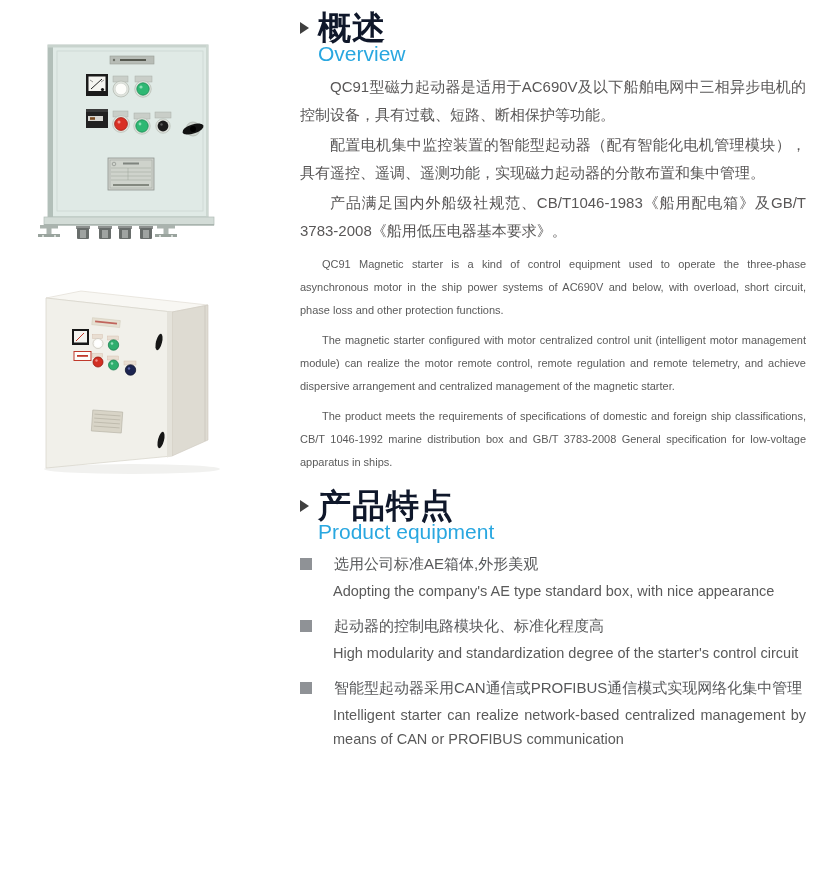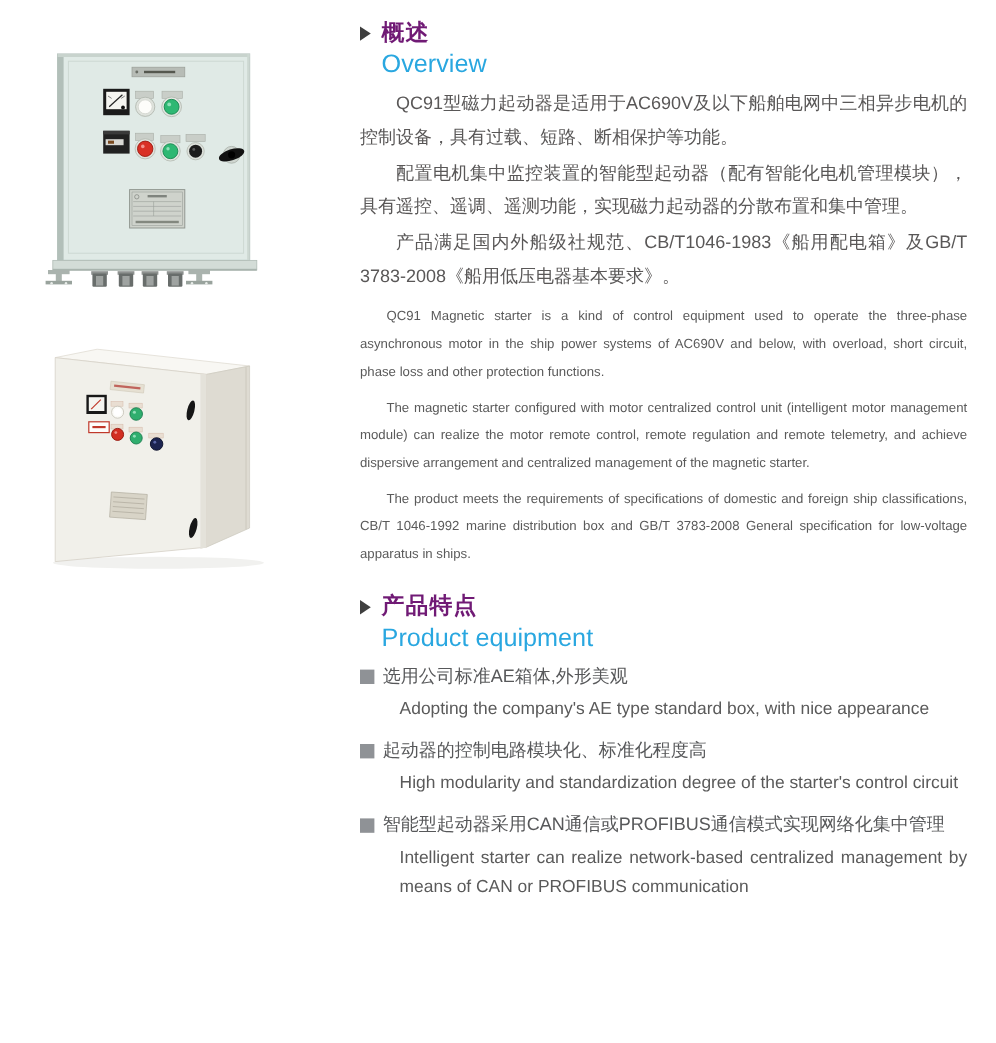--- a/index.html
+++ b/index.html
@@ -13,34 +13,34 @@
   .img2{top:270px;width:230px;height:210px;}
   .img-wrap svg{display:block;width:100%;height:100%;}
 
   
   .content{position:absolute;left:300px;top:12px;width:506px;}
 
   .sec-head{display:flex;align-items:flex-start;margin:0;}
   .tri{width:0;height:0;border-left:9px solid #3f3f3f;
        border-top:6px solid transparent;border-bottom:6px solid transparent;
        margin:10px 9px 0 0;flex:0 0 auto;}
-  .sec-title{font-size:19px;line-height:31px;font-weight:bold;color:#701a75;
+  .sec-title{font-size:33px;line-height:31px;font-weight:bold;color:#0f172a;
              letter-spacing:1px;margin:0;}
   .sec-sub{font-size:21px;line-height:19px;color:#29a7e0;margin-top:1px;}
 
   .zh-paras{margin-top:10px;}
   p.zh{font-size:15px;line-height:27.5px;margin:0 0 3px 0;text-align:justify;
        text-indent:2em;color:#595757;}
   .en-paras{margin-top:9px;}
   p.en{font-size:11px;line-height:23px;margin:0 0 7px 0;text-align:justify;
        text-indent:2em;color:#5a5a5a;}
 
   .features{margin-top:16px;}
   .feature{margin-bottom:2px;}
-  .feature-zh{display:flex;align-items:center;gap:7px;font-size:15px;
+  .feature-zh{display:flex;align-items:center;gap:22px;font-size:15px;
               line-height:27px;color:#57585a;}
   .bullet{width:12px;height:12px;background:#8f9296;flex:0 0 auto;}
   .feature-en{font-size:14.5px;line-height:24px;margin:2px 0 9px 33px;
               color:#5a5a5a;text-align:justify;}
 </style>
 </head>
 <body>
 
 <div class="page">
 

